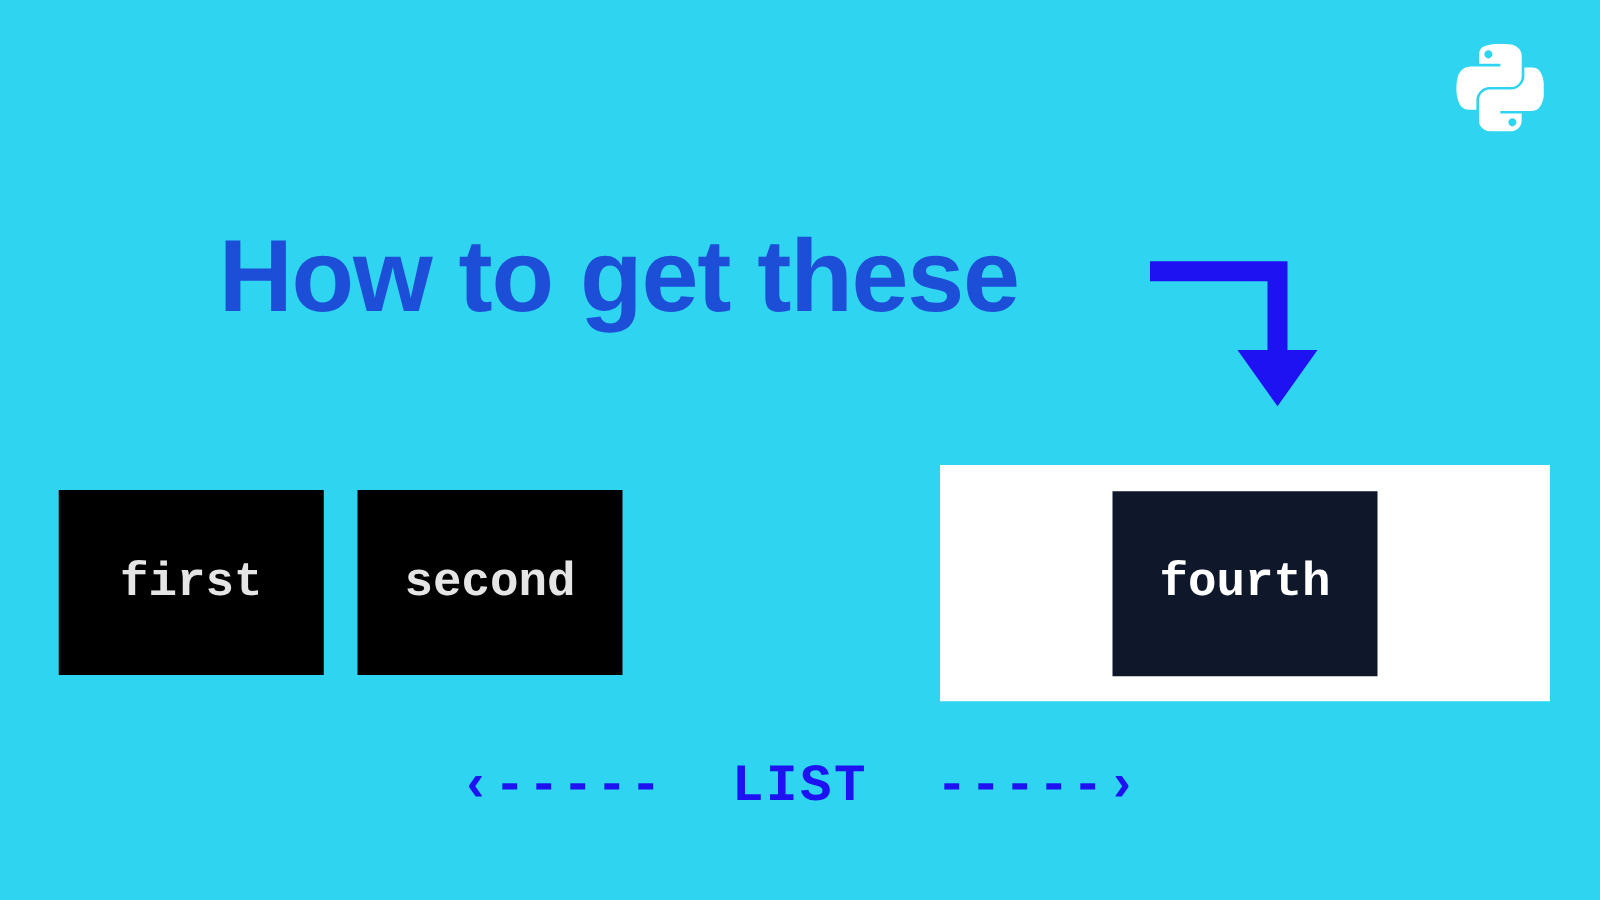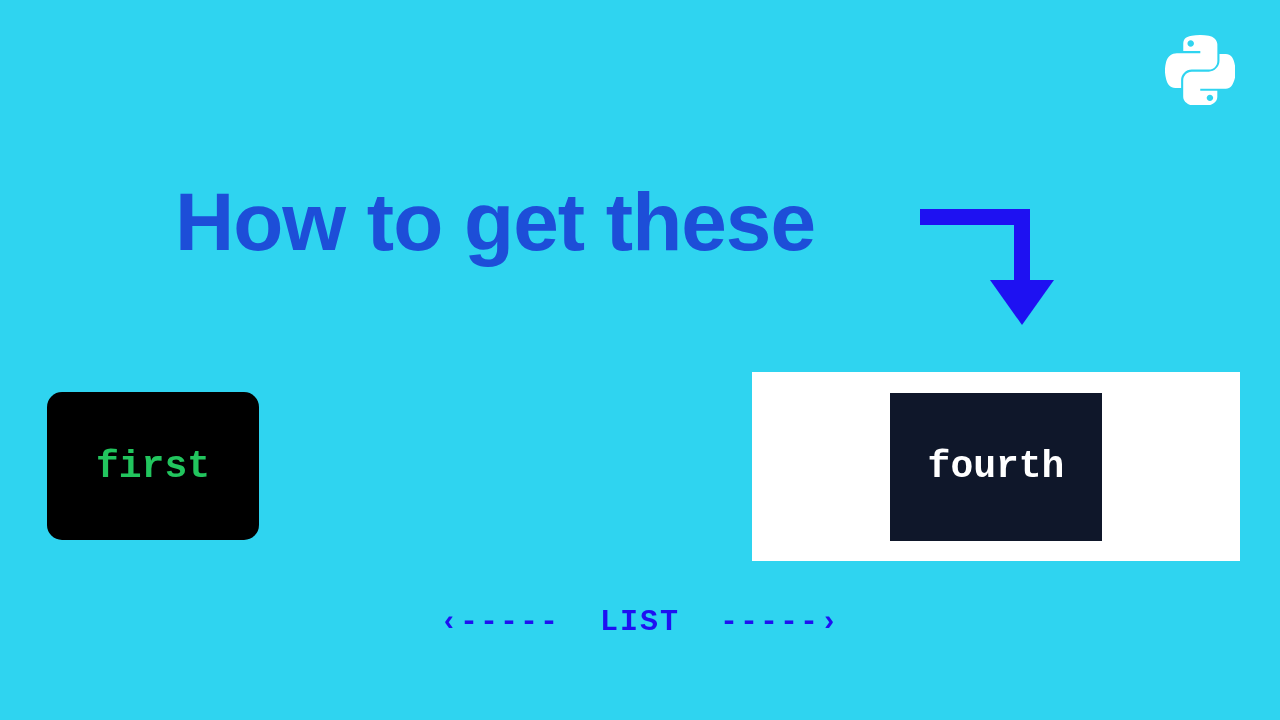--- a/index.html
+++ b/index.html
@@ -34,29 +34,28 @@
     position: absolute;
     top: 392px;
     left: 47px;
     display: flex;
     align-items: center;
   }
   .item {
     width: 212px;
     height: 148px;
     background: #000;
-    color: #22c55e;
+    color: #e5e5e5;
     display: flex;
     align-items: center;
     justify-content: center;
     font-family: "Courier New", Courier, monospace;
     font-size: 38px;
     font-weight: 700;
     margin-right: 27px;
-    border-radius: 15px;
   }
   .highlight-box {
     position: absolute;
     top: 372px;
     left: 752px;
     width: 488px;
     height: 189px;
     background: #fff;
     display: flex;
     align-items: center;
@@ -75,21 +74,21 @@
     font-size: 38px;
     font-weight: 700;
   }
   .list-label {
     position: absolute;
     top: 605px;
     left: 0;
     width: 1280px;
     text-align: center;
     font-family: "Courier New", Courier, monospace;
-    font-size: 30px;
+    font-size: 42px;
     font-weight: 700;
     color: #1e11f2;
     letter-spacing: 2px;
   }
 </style>
 </head>
 <body>
 
 <div class="python-logo">
   <svg width="70" height="70" viewBox="0 0 110 110">
@@ -102,20 +101,21 @@
 
 <div class="arrow">
   <svg width="160" height="140" viewBox="0 0 160 140">
     <path fill="none" stroke="#1e11f2" stroke-width="16" stroke-linecap="butt" stroke-linejoin="miter" d="M 0 22 L 102 22 L 102 95"></path>
     <path fill="#1e11f2" d="M 70 85 L 134 85 L 102 130 Z"></path>
   </svg>
 </div>
 
 <div class="list-row">
   <div class="item">first</div>
+  <div class="item">second</div>
 </div>
 
 <div class="highlight-box">
   <div class="item-h">fourth</div>
 </div>
 
 <div class="list-label">
   <span>‹-----</span>
   &nbsp;<span>LIST</span>&nbsp;
   <span>-----›</span>

